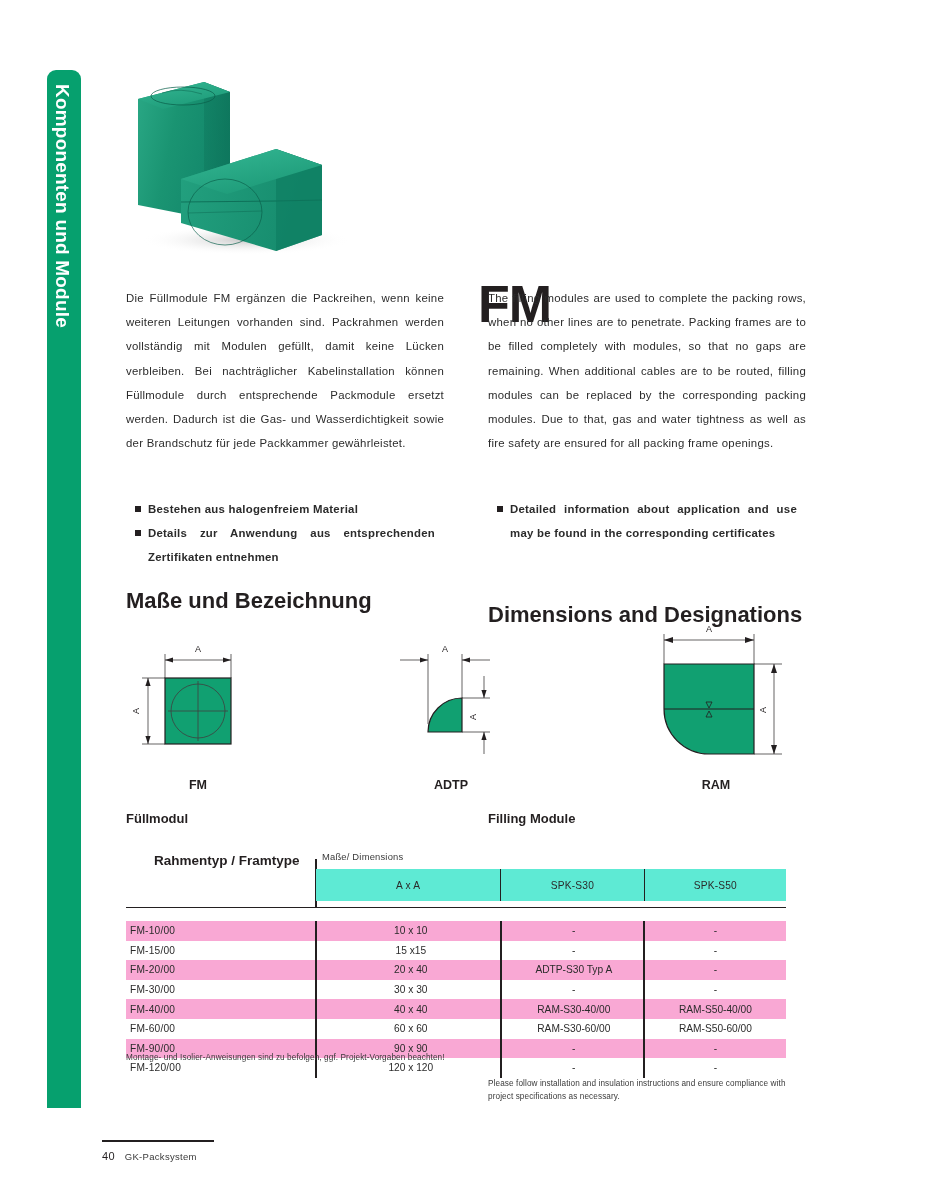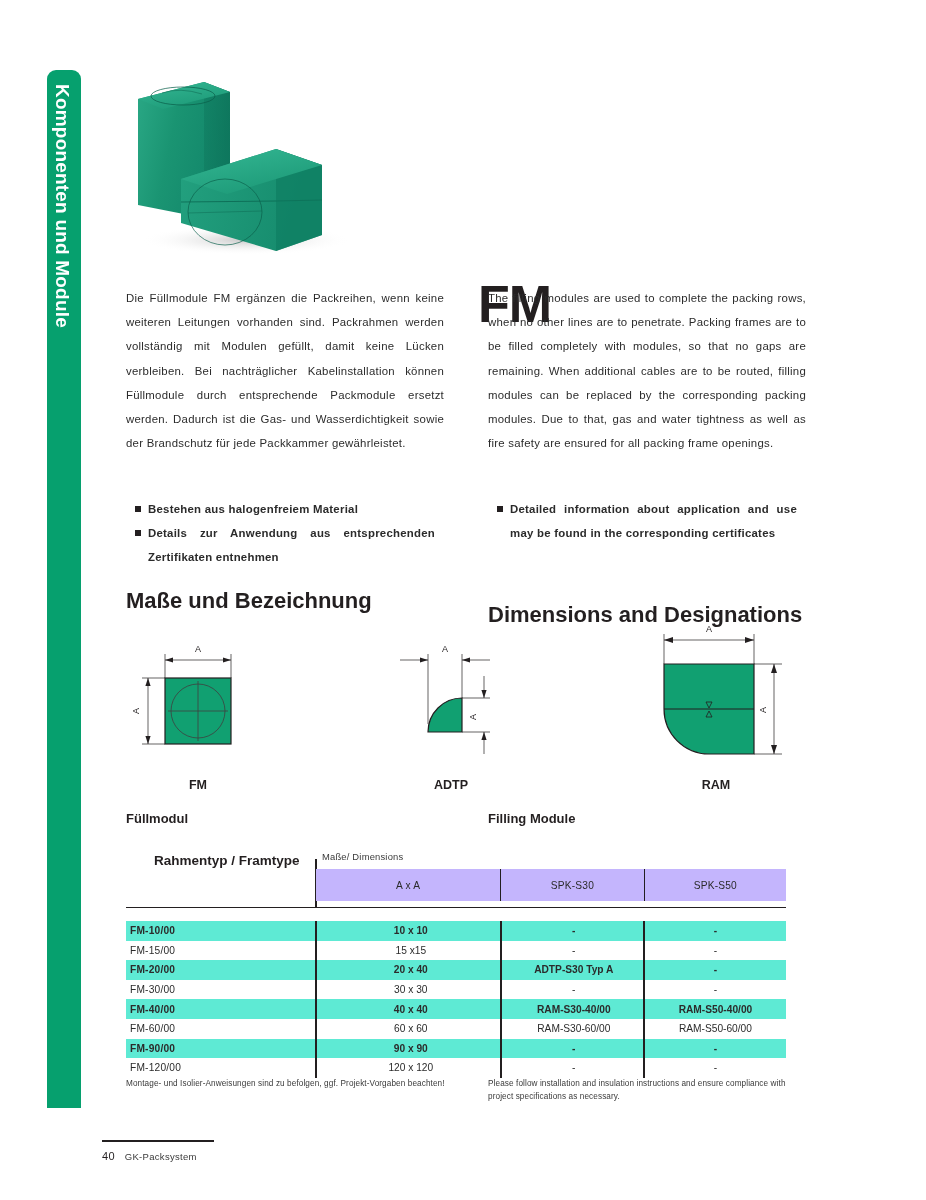--- a/index.html
+++ b/index.html
@@ -95,34 +95,34 @@
     font-family:"Liberation Sans Narrow","Liberation Sans",sans-serif;
     color:#231f20;
     margin-left:24px;
   }
   #tbl .masse{
     position:absolute;left:196px;top:6px;
     font-size:9.4px;color:#3a3a3a;letter-spacing:.2px;
   }
   .hdr-cells{
     position:absolute;left:190px;top:24px;width:470px;height:32px;
-    display:flex;background:#c4b5fd;
+    display:flex;background:#5eead4;
   }
   .hdr-cells .hc{
     display:flex;align-items:center;justify-content:center;
     font-size:10.2px;color:#2b2b2b;letter-spacing:.2px;
   }
   .hc.c1{width:185px;}
   .hc.c2{width:143px;border-left:1.6px solid #231f20;}
   .hc.c3{width:142px;border-left:1.6px solid #231f20;}
   .rule-top{position:absolute;left:0;top:62px;width:660px;height:1.4px;background:#231f20;}
   .vline{position:absolute;left:189px;top:14px;width:1.6px;background:#231f20;}
   #rows{position:absolute;left:0;top:76px;width:660px;}
   .trow{display:flex;height:19.6px;align-items:center;}
-  .trow.alt{background:#5eead4;font-weight:bold;}
+  .trow.alt{background:#f9a8d4;}
   .trow .c0{width:190px;padding-left:4px;font-size:10.2px;color:#2b2b2b;letter-spacing:.2px;}
   .trow .c1{width:185px;text-align:center;font-size:10.2px;color:#2b2b2b;}
   .trow .c2{width:143px;text-align:center;font-size:10.2px;color:#2b2b2b;}
   .trow .c3{width:142px;text-align:center;font-size:10.2px;color:#2b2b2b;}
   
   .foot{
     position:absolute;font-size:8.2px;line-height:12.6px;color:#3a3a3a;
     letter-spacing:.1px;
   }
   
@@ -345,21 +345,21 @@
       </div>
       <div class="trow">
         <div class="c0">FM-120/00</div>
         <div class="c1">120 x 120</div>
         <div class="c2">-</div>
         <div class="c3">-</div>
       </div>
     </div>
   </div>
 
-  <div class="foot" style="left:0;top:1078px;width:320px;">Montage- und Isolier-Anweisungen sind zu befolgen, ggf. Projekt-Vorgaben beachten!</div>
+  <div class="foot" style="left:0;top:1052px;width:320px;">Montage- und Isolier-Anweisungen sind zu befolgen, ggf. Projekt-Vorgaben beachten!</div>
   <div class="foot" style="left:362px;top:1078px;width:322px;">Please follow installation and insulation instructions and ensure compliance with project specifications as necessary.</div>
 
 </div>
 
 <div id="pagefoot">
   <div class="fline"></div>
   <div class="ftext">
     <span class="pnum">40</span>
     <span style="display:inline-block;width:7px;"></span><span>GK-Packsystem</span>
   </div>

